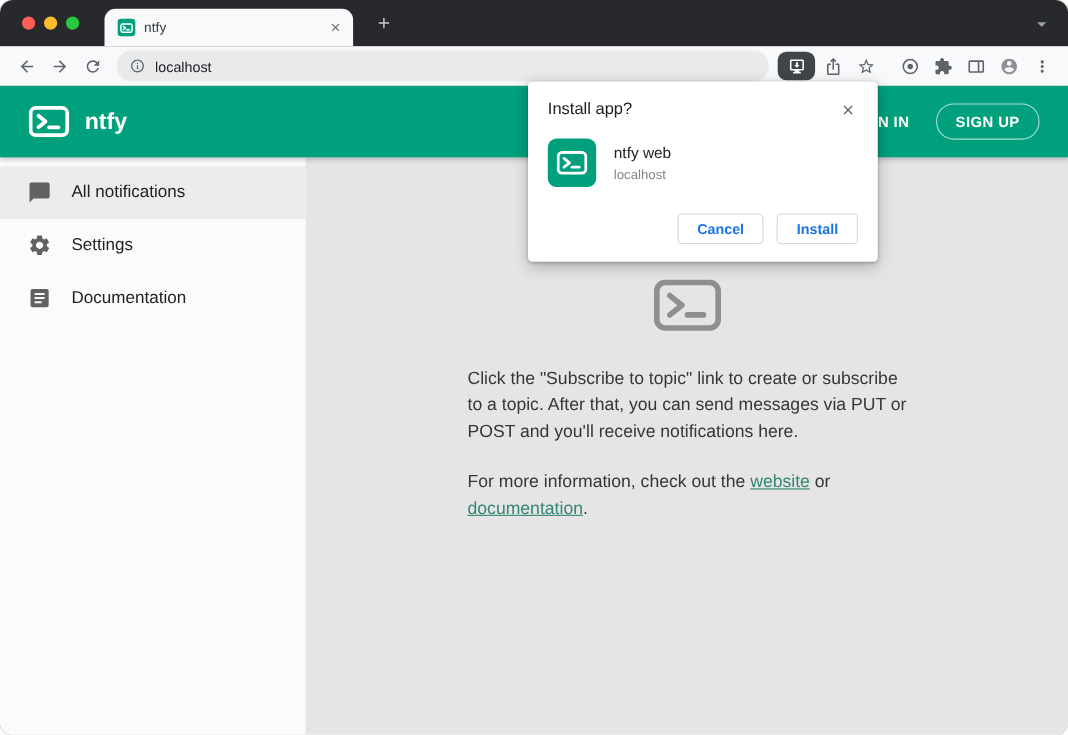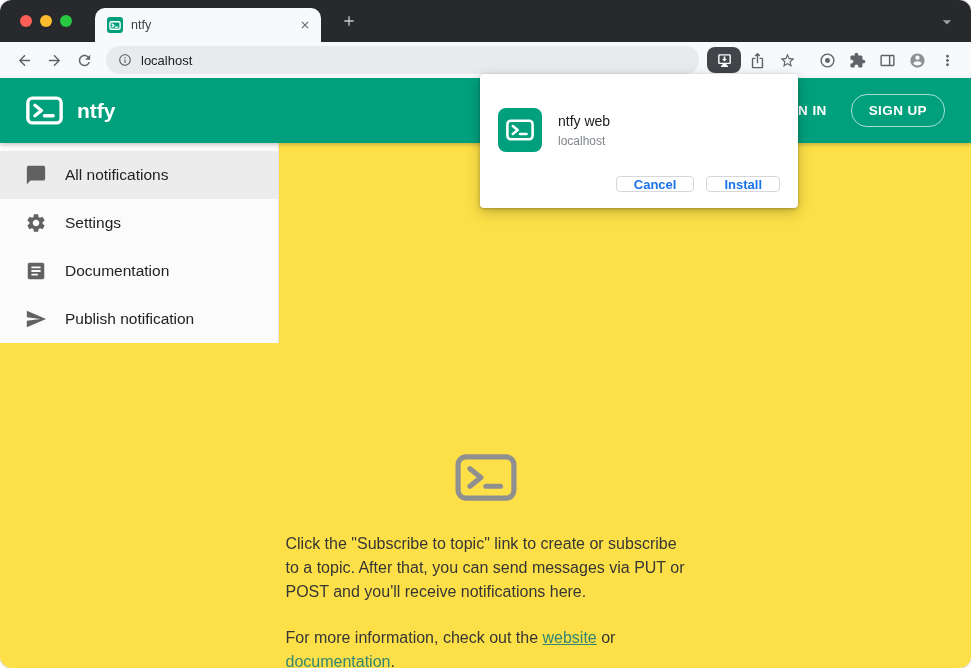--- a/index.html
+++ b/index.html
@@ -73,21 +73,21 @@
     font-family: inherit;
   }
   .signup {
     margin-left: 14px; background: transparent; color: #fff;
     border: 1.5px solid rgba(255,255,255,.65); border-radius: 16px;
     font-size: 13.5px; font-weight: bold; letter-spacing: .4px; padding: 8px 17px; cursor: pointer;
     font-family: inherit;
   }
 
   
-  .content { display: flex; height: 525px; background: #fde047; flex-direction: column; }
+  .content { display: flex; height: 525px; background: #e5e5e5; }
   .sidebar { width: 279px; flex: 0 0 auto; background: #fbfbfb; border-right: 1px solid #e2e2e2; padding-top: 8px; }
   .side-item { height: 48px; display: flex; align-items: center; gap: 18px; padding: 0 16px 0 25px; cursor: pointer; }
   .side-item.selected { background: #ececec; }
   .side-item svg { width: 22px; height: 22px; fill: #616161; flex: 0 0 auto; }
   .side-label { font-size: 15.5px; color: #222; }
 
   .main { flex: 1 1 auto; display: flex; flex-direction: column; align-items: center; padding-top: 110px; }
   .empty-logo { color: #8f8f8f; }
   .empty-logo svg { width: 62px; height: 49px; }
   .empty-col { width: 400px; }
@@ -112,21 +112,21 @@
   .dlg-app { display: flex; align-items: center; gap: 16px; margin-top: 17px; }
   .dlg-icon {
     width: 44px; height: 44px; border-radius: 8px; background: var(--teal);
     display: flex; align-items: center; justify-content: center; color: #fff;
   }
   .dlg-icon svg { width: 28px; height: 22px; }
   .dlg-name { font-size: 14px; color: #202124; }
   .dlg-origin { font-size: 12px; color: #80868b; margin-top: 5px; }
   .dlg-actions { display: flex; justify-content: flex-end; gap: 12px; margin-top: 24px; }
   .dlg-btn {
-    height: 16px; padding: 0 17px; background: #fff; cursor: pointer;
+    height: 28px; padding: 0 17px; background: #fff; cursor: pointer;
     border: 1px solid #d5d8db; border-radius: 4px;
     color: #1a73e8; font-size: 13px; font-weight: bold; font-family: inherit;
   }
 </style>
 </head>
 <body>
 
 <div class="window">
 
   <div class="titlebar">
@@ -256,44 +256,46 @@
             <path d="M19.14 12.94c.04-.3.06-.61.06-.94 0-.32-.02-.64-.07-.94l2.03-1.58c.18-.14.23-.41.12-.61l-1.92-3.32c-.12-.22-.37-.29-.59-.22l-2.39.96c-.5-.38-1.03-.7-1.62-.94l-.36-2.54c-.04-.24-.24-.41-.48-.41h-3.84c-.24 0-.43.17-.47.41L9.25 5.35c-.59.24-1.13.57-1.62.94l-2.39-.96c-.22-.08-.47 0-.59.22L2.74 8.87c-.12.21-.08.47.12.61l2.03 1.58c-.05.3-.09.63-.09.94s.02.64.07.94l-2.03 1.58c-.18.14-.23.41-.12.61l1.92 3.32c.12.22.37.29.59.22l2.39-.96c.5.38 1.03.7 1.62.94l.36 2.54c.05.24.24.41.48.41h3.84c.24 0 .44-.17.47-.41l.36-2.54c.59-.24 1.13-.56 1.62-.94l2.39.96c.22.08.47 0 .59-.22l1.92-3.32c.12-.22.07-.47-.12-.61l-2.01-1.58zM12 15.6c-1.98 0-3.6-1.62-3.6-3.6s1.62-3.6 3.6-3.6 3.6 1.62 3.6 3.6-1.62 3.6-3.6 3.6z"></path>
           </svg>
         <span class="side-label">Settings</span>
       </div>
       <div class="side-item">
         <svg viewBox="0 0 24 24">
             <path d="M19 3H5c-1.1 0-2 .9-2 2v14c0 1.1.9 2 2 2h14c1.1 0 2-.9 2-2V5c0-1.1-.9-2-2-2zm-5 14H7v-2h7v2zm3-4H7v-2h10v2zm0-4H7V7h10v2z"></path>
           </svg>
         <span class="side-label">Documentation</span>
       </div>
-      <div class="side-item">
-        <svg viewBox="0 0 24 24">
-            <path d="M2.01 21 23 12 2.01 3 2 10l15 2-15 2z"></path>
-          </svg>
-        <span class="side-label">Publish notification</span>
-      </div>
     </aside>
 
     <main class="main">
       <span class="empty-logo">
         <svg viewBox="0 0 60 46" fill="none" stroke="currentColor">
             <rect x="3" y="3" width="54" height="40" rx="7.5" stroke-width="5"></rect>
             <path d="M14.5 14.5 25 23l-10.5 8.5" stroke-width="5" stroke-linecap="round" stroke-linejoin="round"></path>
             <path d="M30 31.5h14" stroke-width="5" stroke-linecap="round"></path>
           </svg>
       </span>
       <div class="empty-col">
         <p class="empty-p">Click the "Subscribe to topic" link to create or subscribe to a topic. After that, you can send messages via PUT or POST and you'll receive notifications here.</p>
         <p class="empty-p"><span>For more information, check out the </span><a class="teal-link">website</a><span> or </span><a class="teal-link">documentation</a><span>.</span></p>
       </div>
     </main>
   </div>
 
   <div class="install-dialog">
+    <div class="dlg-head">
+      <span class="dlg-title">Install app?</span>
+      <span class="icon-btn dlg-close">
+        <svg viewBox="0 0 24 24" fill="currentColor">
+            <path d="M19 6.41 17.59 5 12 10.59 6.41 5 5 6.41 10.59 12 5 17.59 6.41 19 12 13.41 17.59 19 19 17.59 13.41 12z"></path>
+          </svg>
+      </span>
+    </div>
     <div class="dlg-app">
       <span class="dlg-icon">
         <svg viewBox="0 0 60 46" fill="none" stroke="currentColor">
             <rect x="3" y="3" width="54" height="40" rx="7.5" stroke-width="5.5"></rect>
             <path d="M14.5 14.5 25 23l-10.5 8.5" stroke-width="5.5" stroke-linecap="round" stroke-linejoin="round"></path>
             <path d="M30 31.5h14" stroke-width="5.5" stroke-linecap="round"></path>
           </svg>
       </span>
       <div>
         <div class="dlg-name">ntfy web</div>

